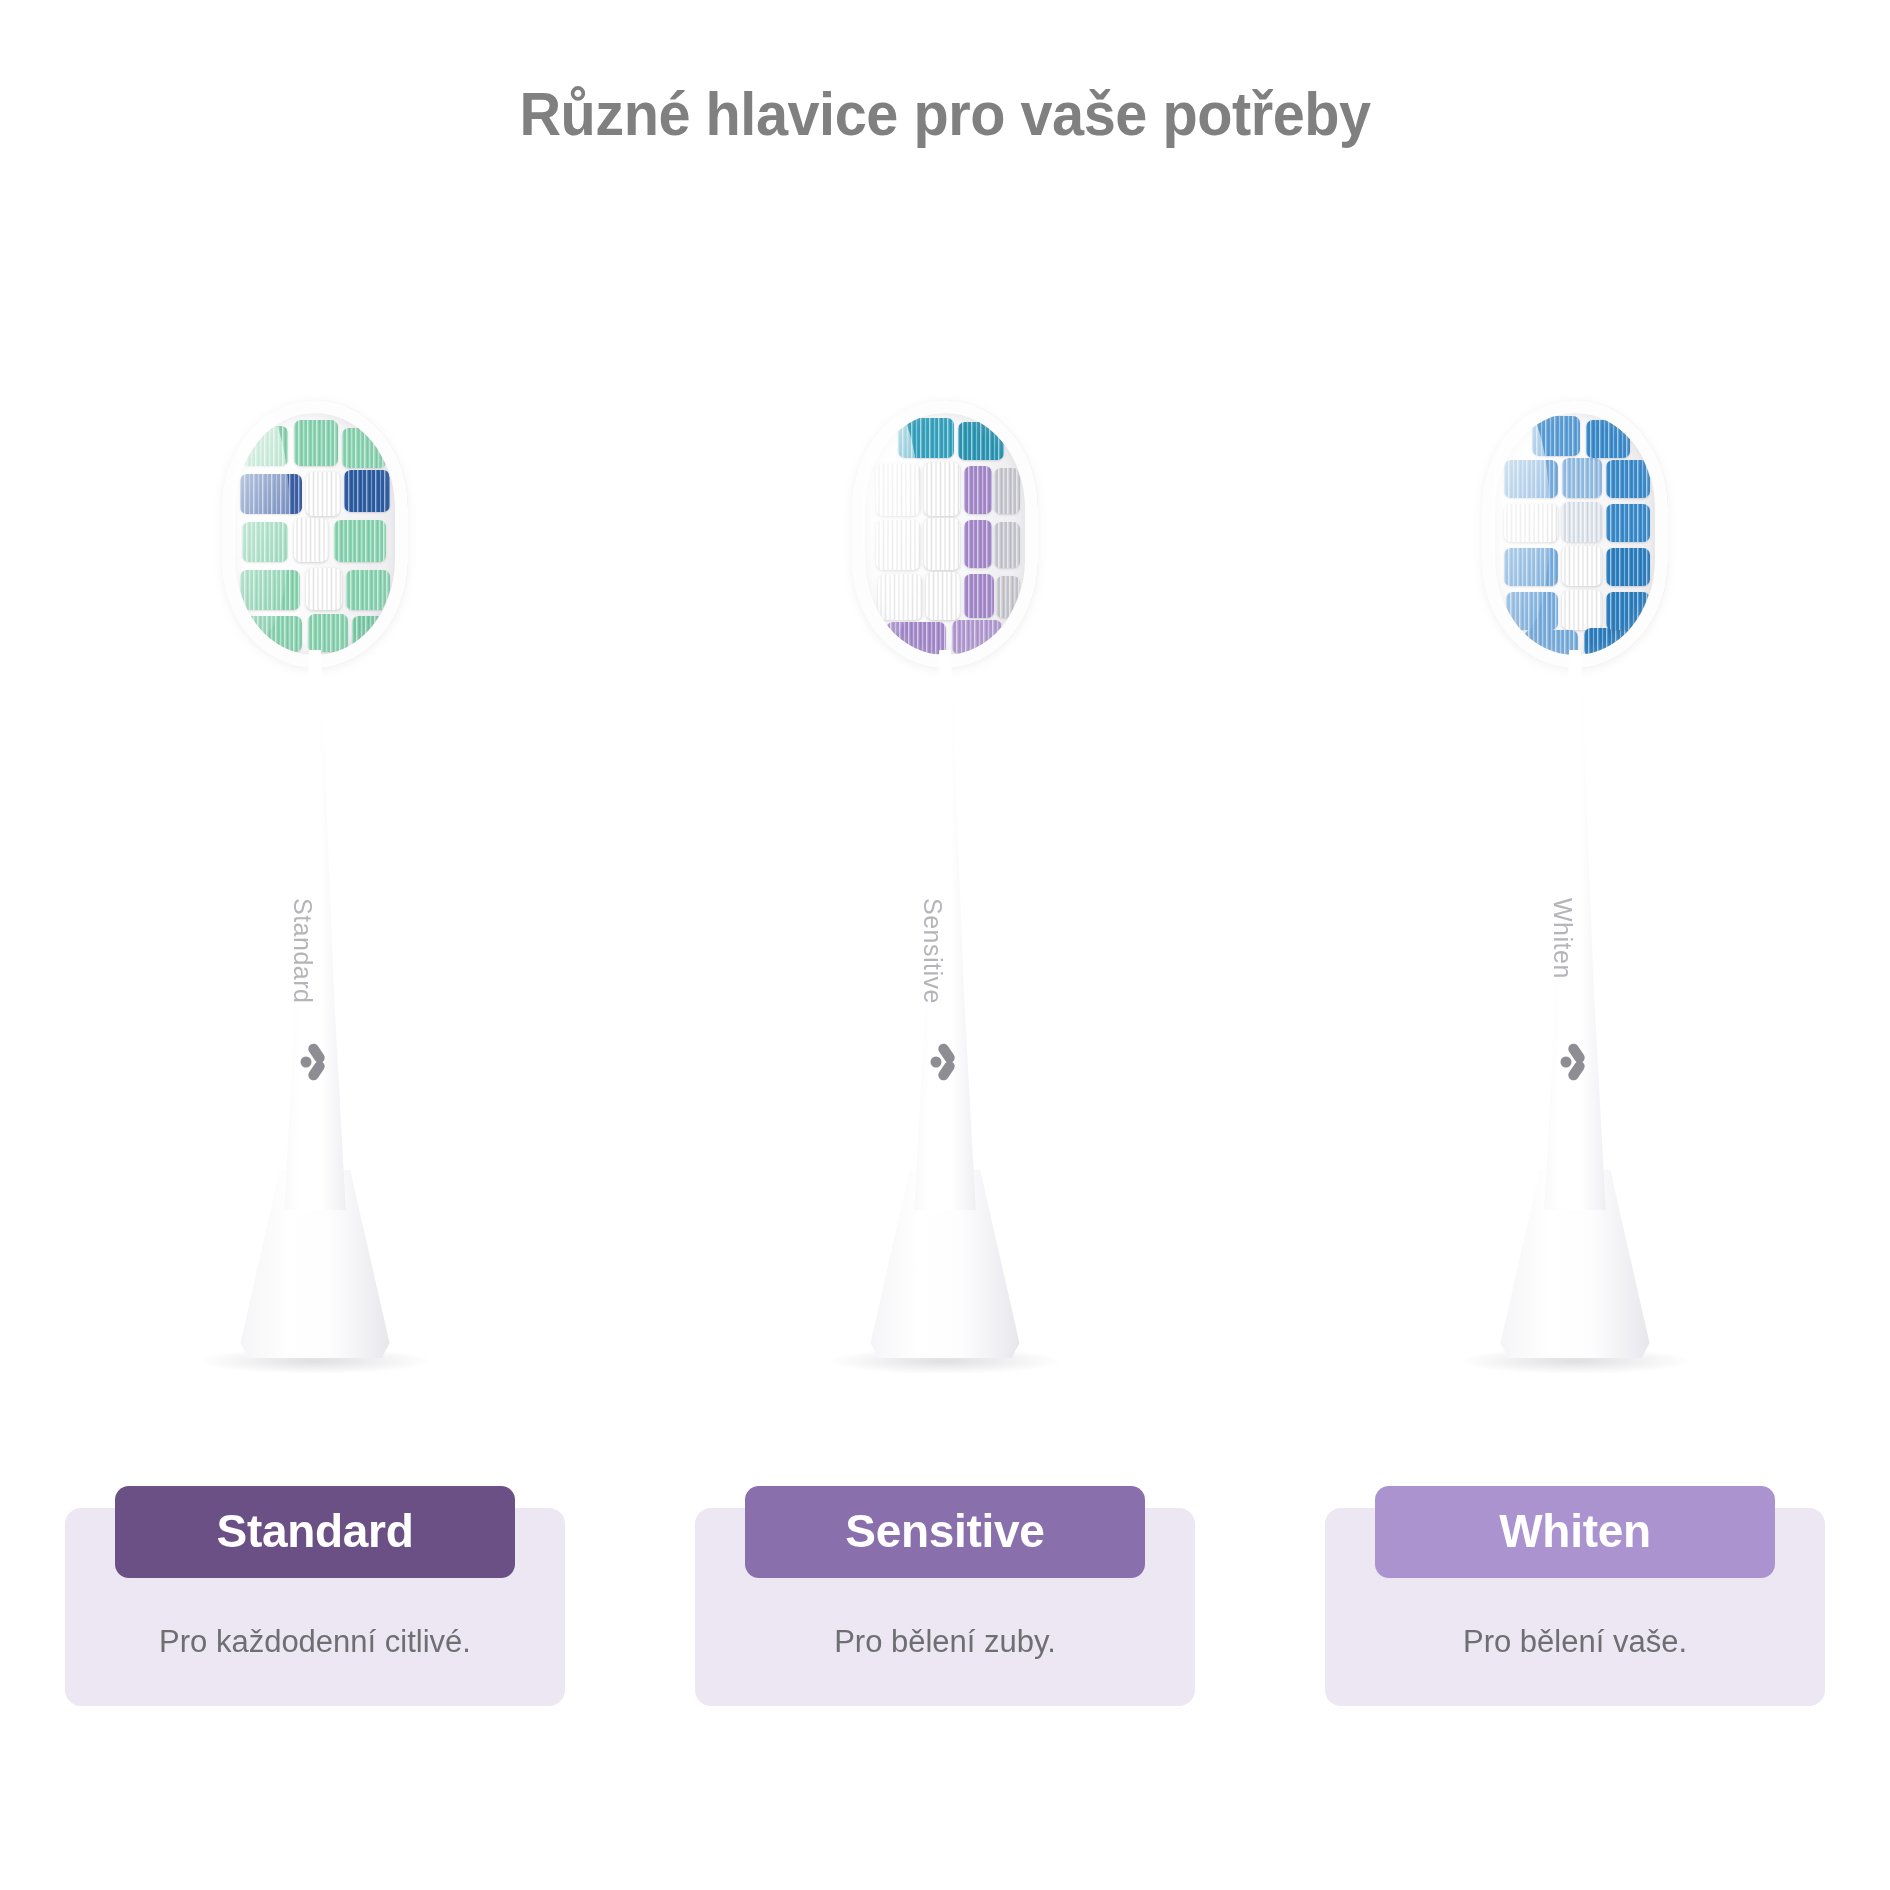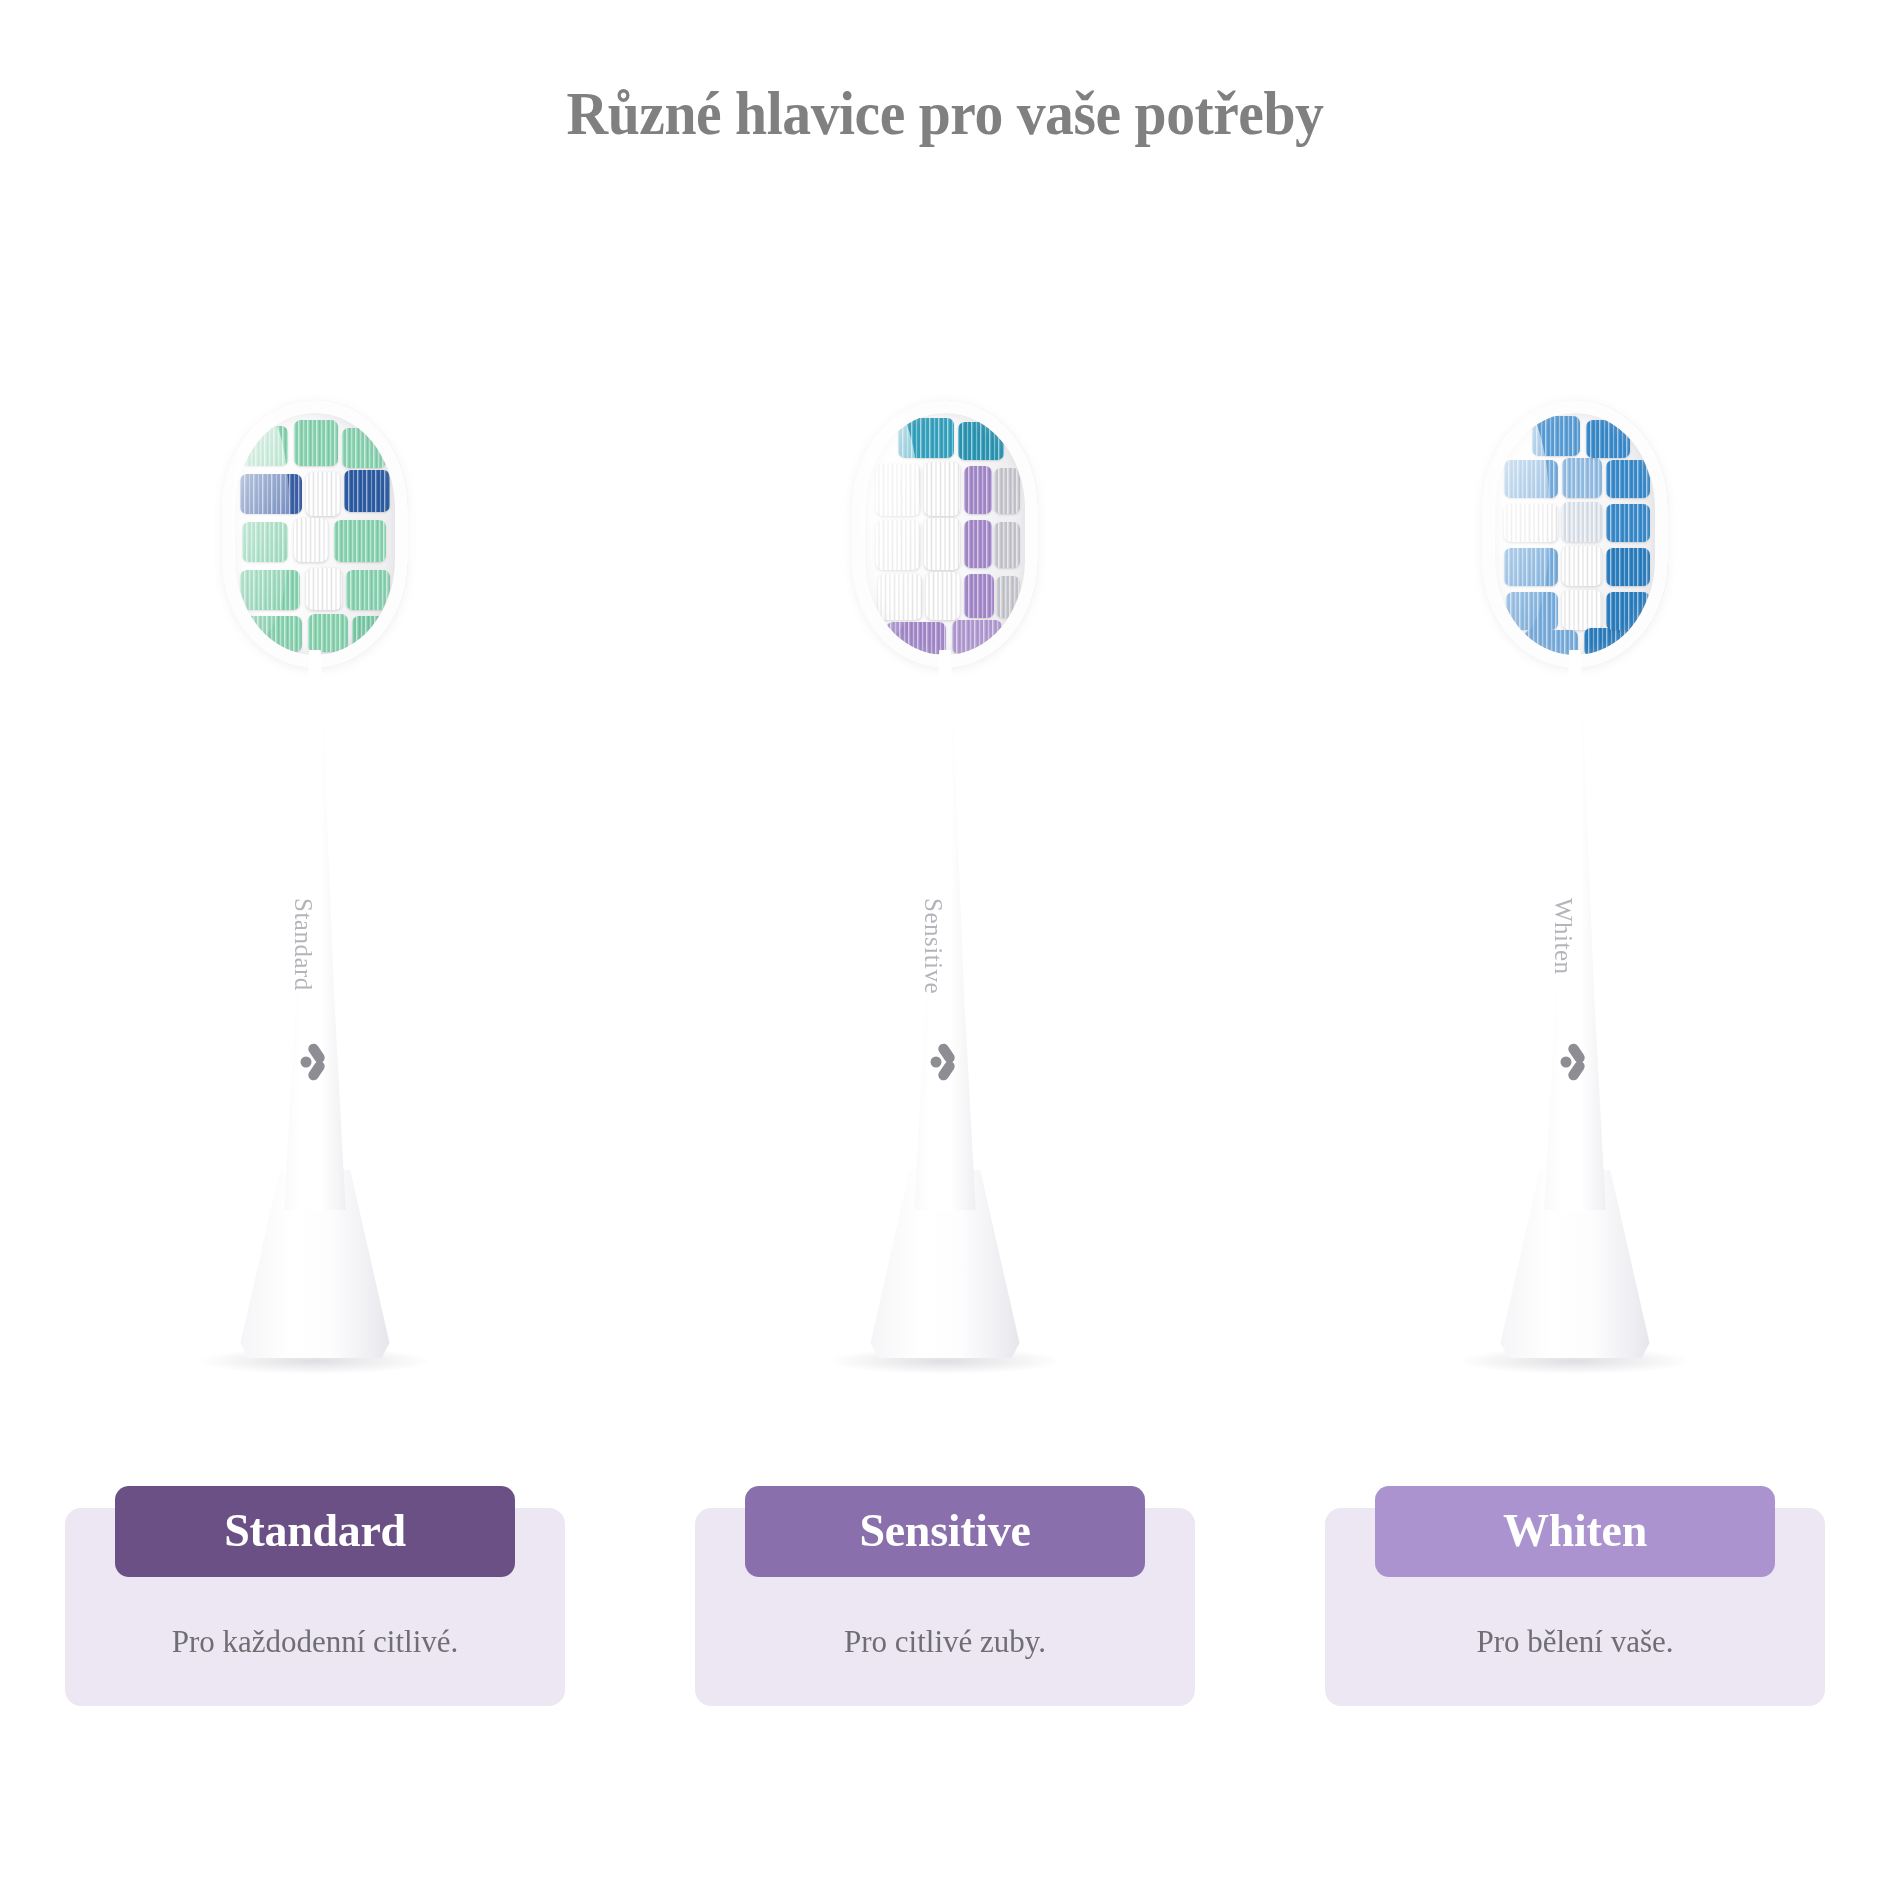--- a/index.html
+++ b/index.html
@@ -179,21 +179,21 @@
     position: absolute;
     top: 116px; left: 0; width: 100%;
     text-align: center;
     font-size: 31px;
     color: #6e6e73;
   }
 </style>
 </head>
 <body>
 
-<div class="page" style="background: rgb(255, 255, 255); font-family: Liberation Serif, serif;">
+<div class="page" style="background: rgb(255, 255, 255);">
 
   <div class="title" style="color: rgb(128, 128, 128);">Různé hlavice pro vaše potřeby</div>
 
   <div class="products">
 
     <div class="product">
       <div class="shadow"></div>
       <div class="brush">
         <div class="base"></div>
         <div class="neck"></div>
@@ -308,21 +308,21 @@
     <div class="card-col">
       <div class="card" style="background: rgb(236, 231, 242);">
         <div class="badge" style="background: rgb(107, 80, 134);">Standard</div>
         <div class="desc">Pro každodenní citlivé.</div>
       </div>
     </div>
 
     <div class="card-col">
       <div class="card" style="background: rgb(236, 231, 242);">
         <div class="badge" style="background: rgb(138, 111, 173);">Sensitive</div>
-        <div class="desc">Pro citlivé zuby.</div>
+        <div class="desc">Pro bělení zuby.</div>
       </div>
     </div>
 
     <div class="card-col">
       <div class="card" style="background: rgb(236, 231, 242);">
         <div class="badge" style="background: rgb(171, 147, 207);">Whiten</div>
         <div class="desc">Pro bělení vaše.</div>
       </div>
     </div>
   </div>

